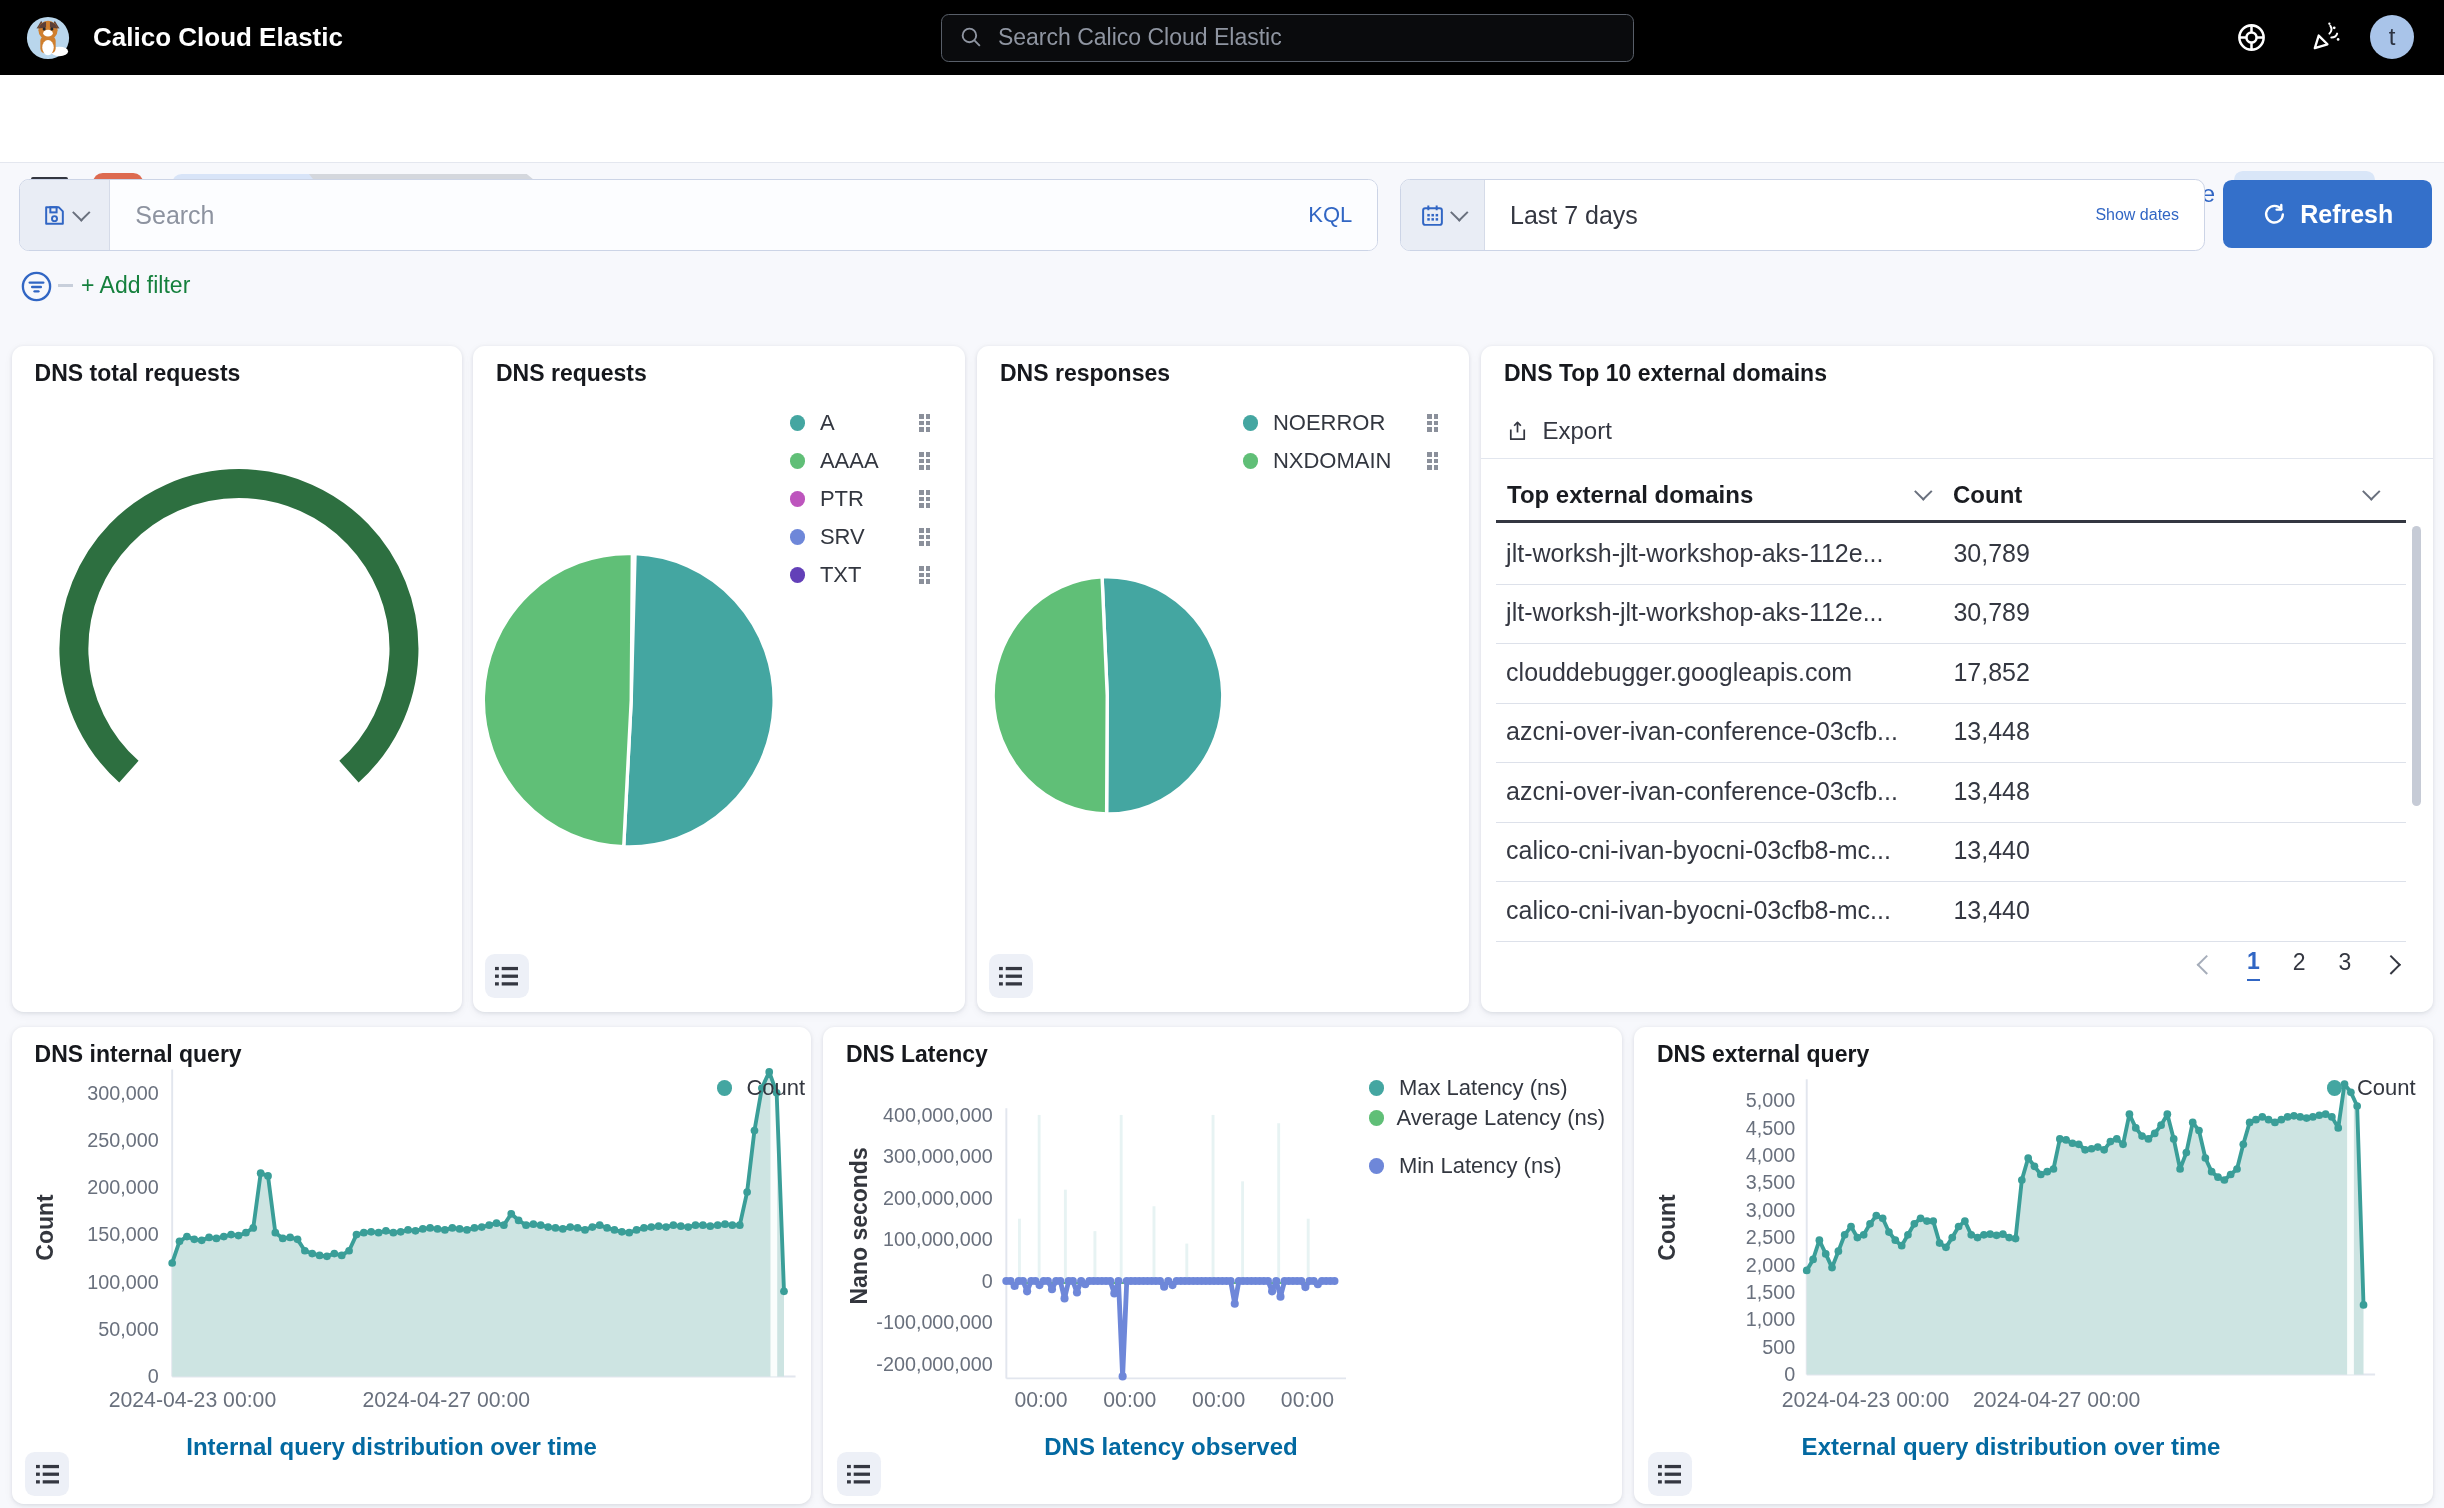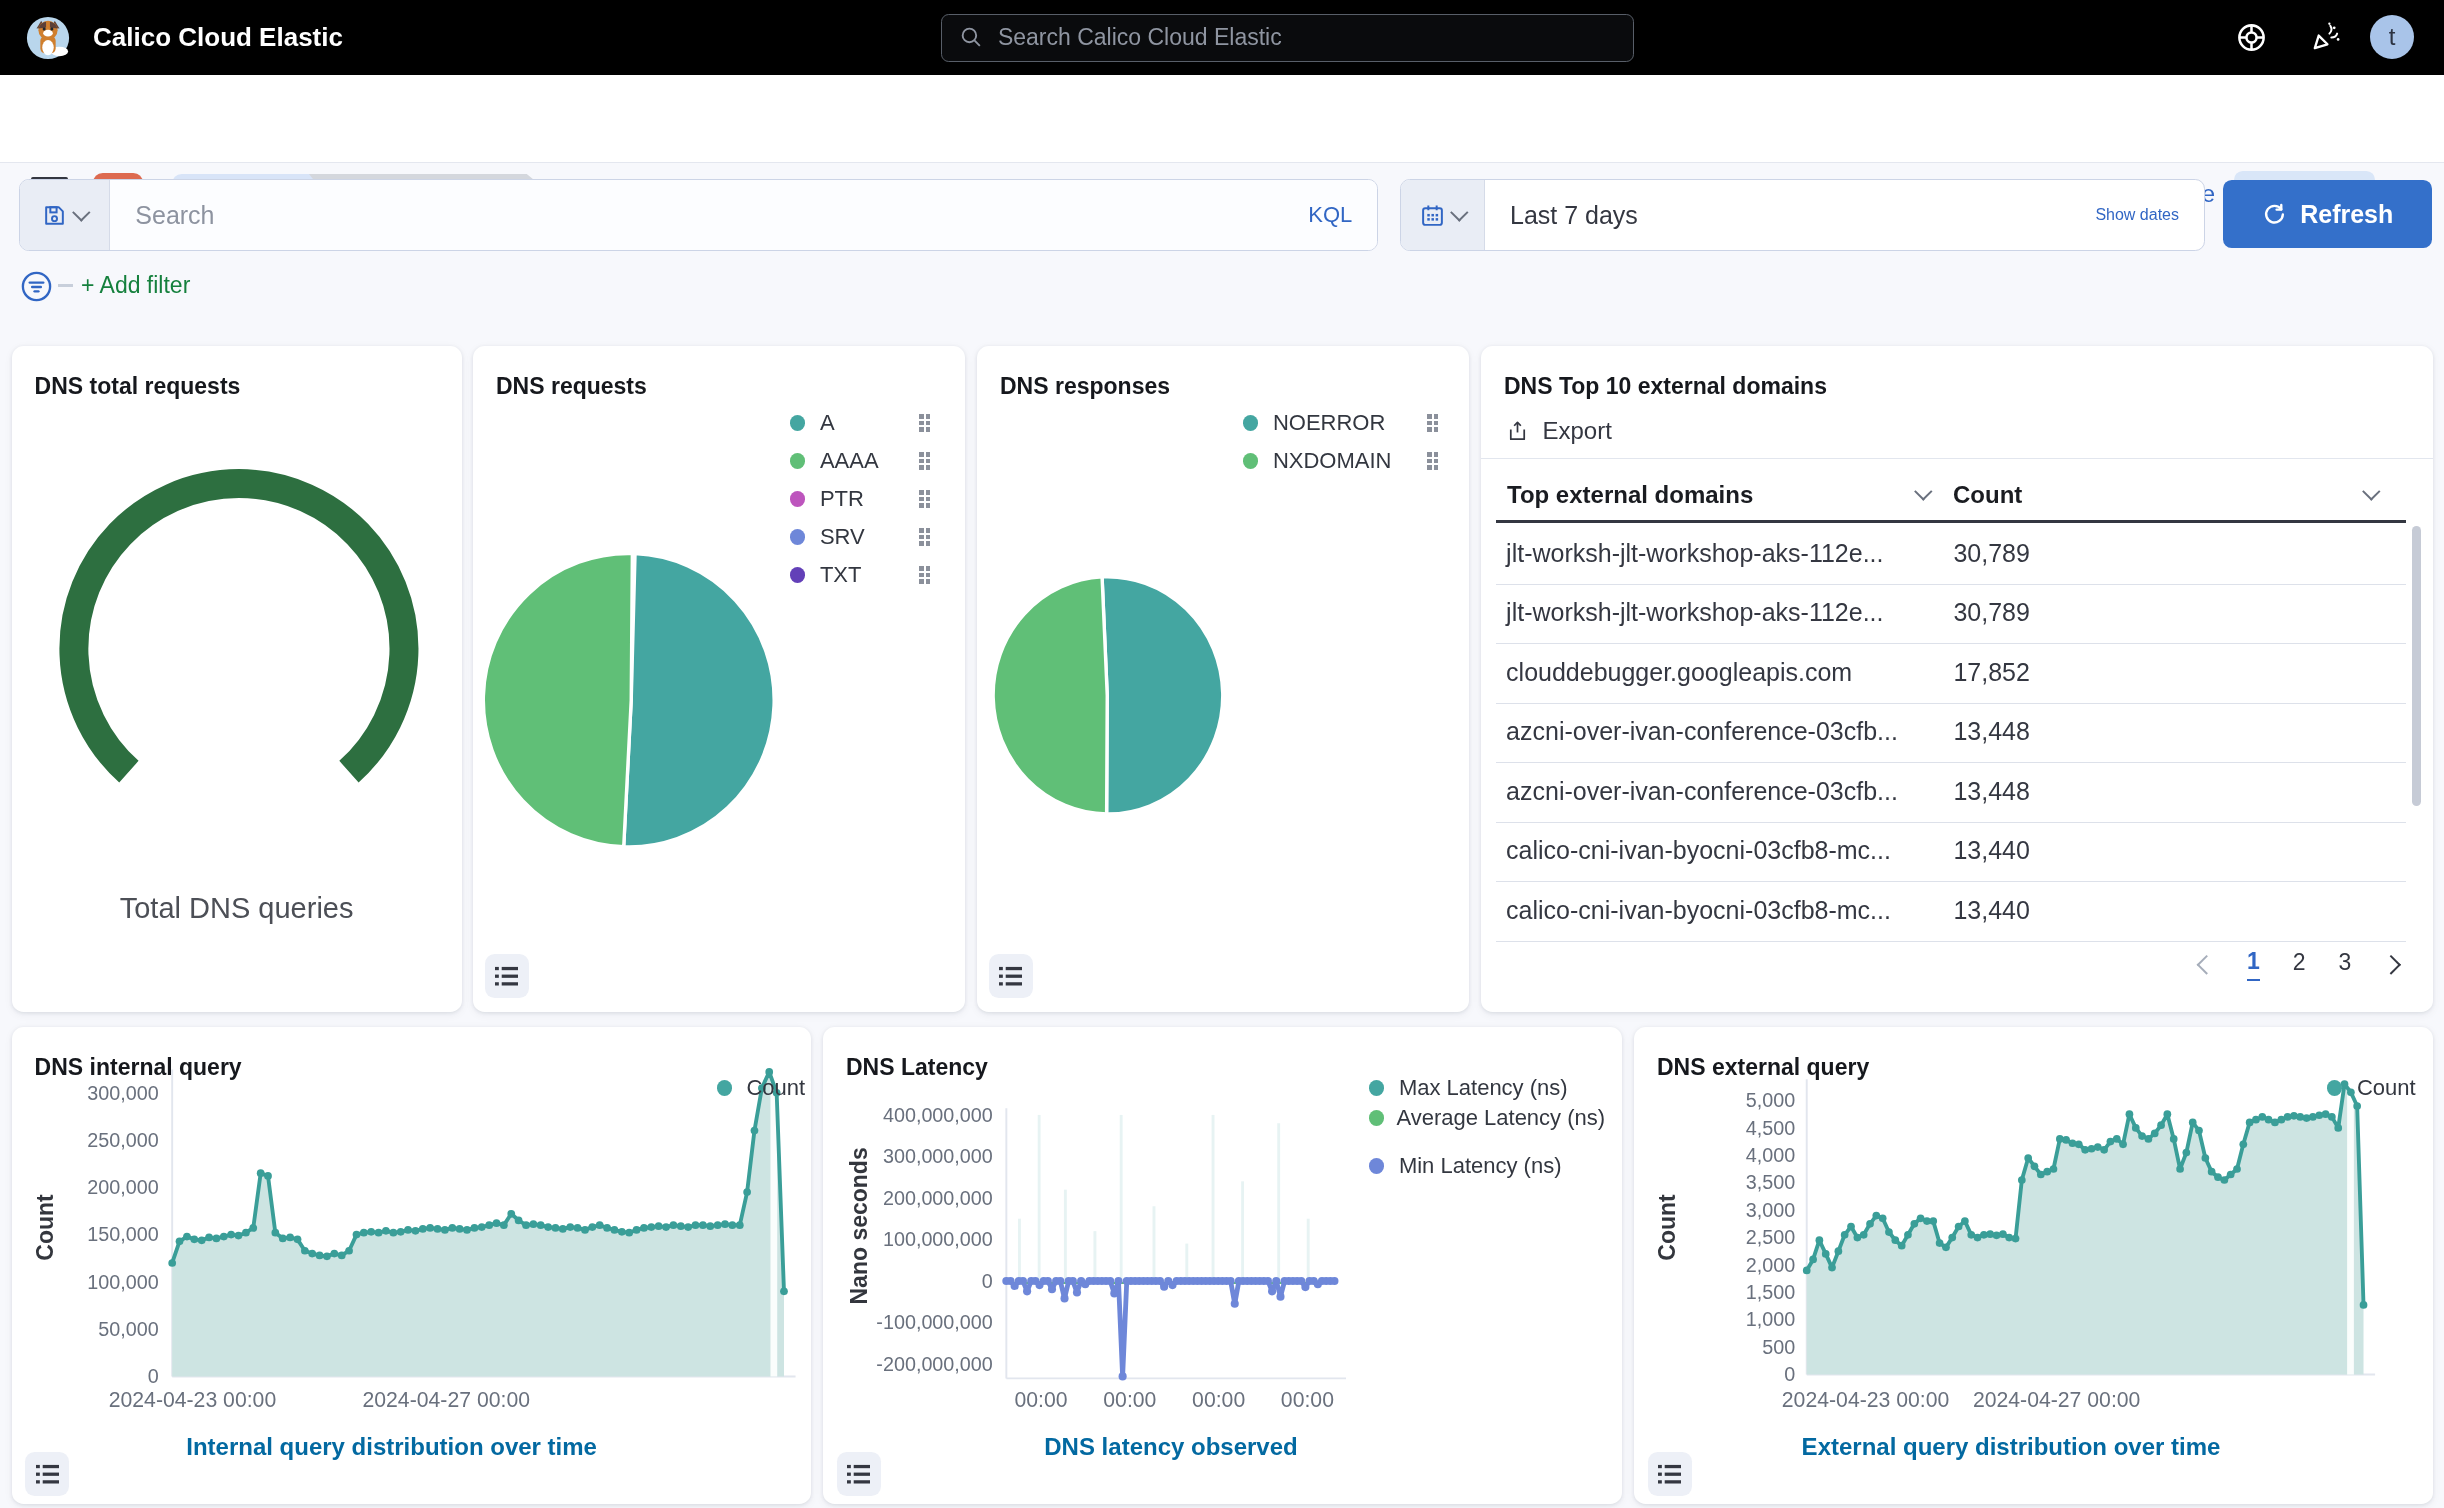--- a/index.html
+++ b/index.html
@@ -34,21 +34,21 @@
   .kql{padding:0 25px;font-size:22px;color:#3166c4;align-self:center;cursor:pointer;}
   .timetext{padding-left:25px;font-size:25px;color:#343741;align-self:center;flex:1;cursor:pointer;}
   .showdates{padding-right:25px;font-size:16px;color:#3166c4;align-self:center;cursor:pointer;}
   .refreshbtn{position:absolute;left:2223px;top:180px;width:209px;height:68px;border-radius:8.7px;background:#3470ca;color:#fff;font-size:25px;font-weight:700;display:flex;align-items:center;justify-content:center;gap:13.5px;cursor:pointer;}
   .chev{display:inline-block;width:10.6px;height:10.6px;border-right:2.4px solid #69707d;border-bottom:2.4px solid #69707d;transform:rotate(45deg);margin-top:-5.8px;}
   
   .addfilter{position:absolute;left:81px;top:272px;font-size:23px;color:#15803d;cursor:pointer;}
   .fdash{position:absolute;left:58px;top:284px;width:14.5px;height:2.9px;background:#c8cfdb;}
   
   .panel{position:absolute;background:#fff;border-radius:11.6px;box-shadow:0 1px 3.9px rgba(25,35,60,.10),0 2.9px 9.7px rgba(25,35,60,.05);}
-  .ptitle{position:absolute;left:23px;top:27px;font-weight:700;font-size:23px;color:#16181d;cursor:pointer;}
+  .ptitle{position:absolute;left:23px;top:14px;font-weight:700;font-size:23px;color:#16181d;cursor:pointer;}
   .litem{position:absolute;display:flex;align-items:center;gap:14.5px;font-size:22px;color:#333740;cursor:pointer;}
   .ldot{width:15.4px;height:15.4px;border-radius:50%;flex:none;}
   .lact{position:absolute;width:13.5px;height:17.4px;display:grid;grid-template-columns:4.8px 4.8px;grid-auto-rows:4.8px;gap:1.9px;cursor:pointer;}
   .lact i{background:#8b909b;}
   .cornerbtn{position:absolute;width:44px;height:44px;border-radius:9.7px;background:#edf0f7;display:flex;align-items:center;justify-content:center;cursor:pointer;}
   .gaugeval{position:absolute;left:0;top:276px;width:100%;text-align:center;font-size:55px;color:#6a7180;letter-spacing:1px;}
   .gaugelabel{position:absolute;left:0;top:546px;width:100%;text-align:center;font-size:29px;color:#4c4f56;}
   
   .exportrow{position:absolute;left:25px;top:71px;display:flex;align-items:center;gap:13.5px;font-size:24px;color:#343741;cursor:pointer;}
   .tdivider{position:absolute;left:0;top:112px;width:100%;height:1px;background:#e2e6ee;}
@@ -196,21 +196,20 @@
     <line x1="16" y1="23" x2="20" y2="23" stroke="#3166c4" stroke-width="2.4" stroke-linecap="round"></line>
   </svg>
   <div class="fdash"></div>
   <div class="addfilter">+ Add filter</div>
 
   <div class="panel" id="panel-gauge" style="left:11.6px;top:346px;width:450px;height:666px">
     <div class="ptitle">DNS total requests</div>
     <svg id="gauge-svg" class="chartsvg" width="450" height="666" viewBox="0 0 466 690">
       <path id="gauge-arc" d="M 121 441 A 171 171 0 1 1 349 441" fill="none" stroke-width="30" stroke="#2d6f40"></path>
     </svg>
-    <div class="gaugelabel">Total DNS queries</div>
   </div>
 
   <div class="panel" id="panel-responses" style="left:977px;top:346px;width:492px;height:666px">
     <div class="ptitle">DNS responses</div>
     <svg id="pie-responses" class="chartsvg" width="492" height="666" viewBox="0 0 510 690">
         <g transform="rotate(-2.5 135 362)">
           <path d="M 135 362 L 135.0 239.0 A 119 123 0 1 1 129.0 484.8 Z" fill="#44a6a1" stroke="#fff" stroke-width="3.5"></path>
           <path d="M 135 362 L 129.0 484.8 A 119 123 0 0 1 135.0 239.0 Z" fill="#60bf77" stroke="#fff" stroke-width="3.5"></path>
         </g>
       </svg>

